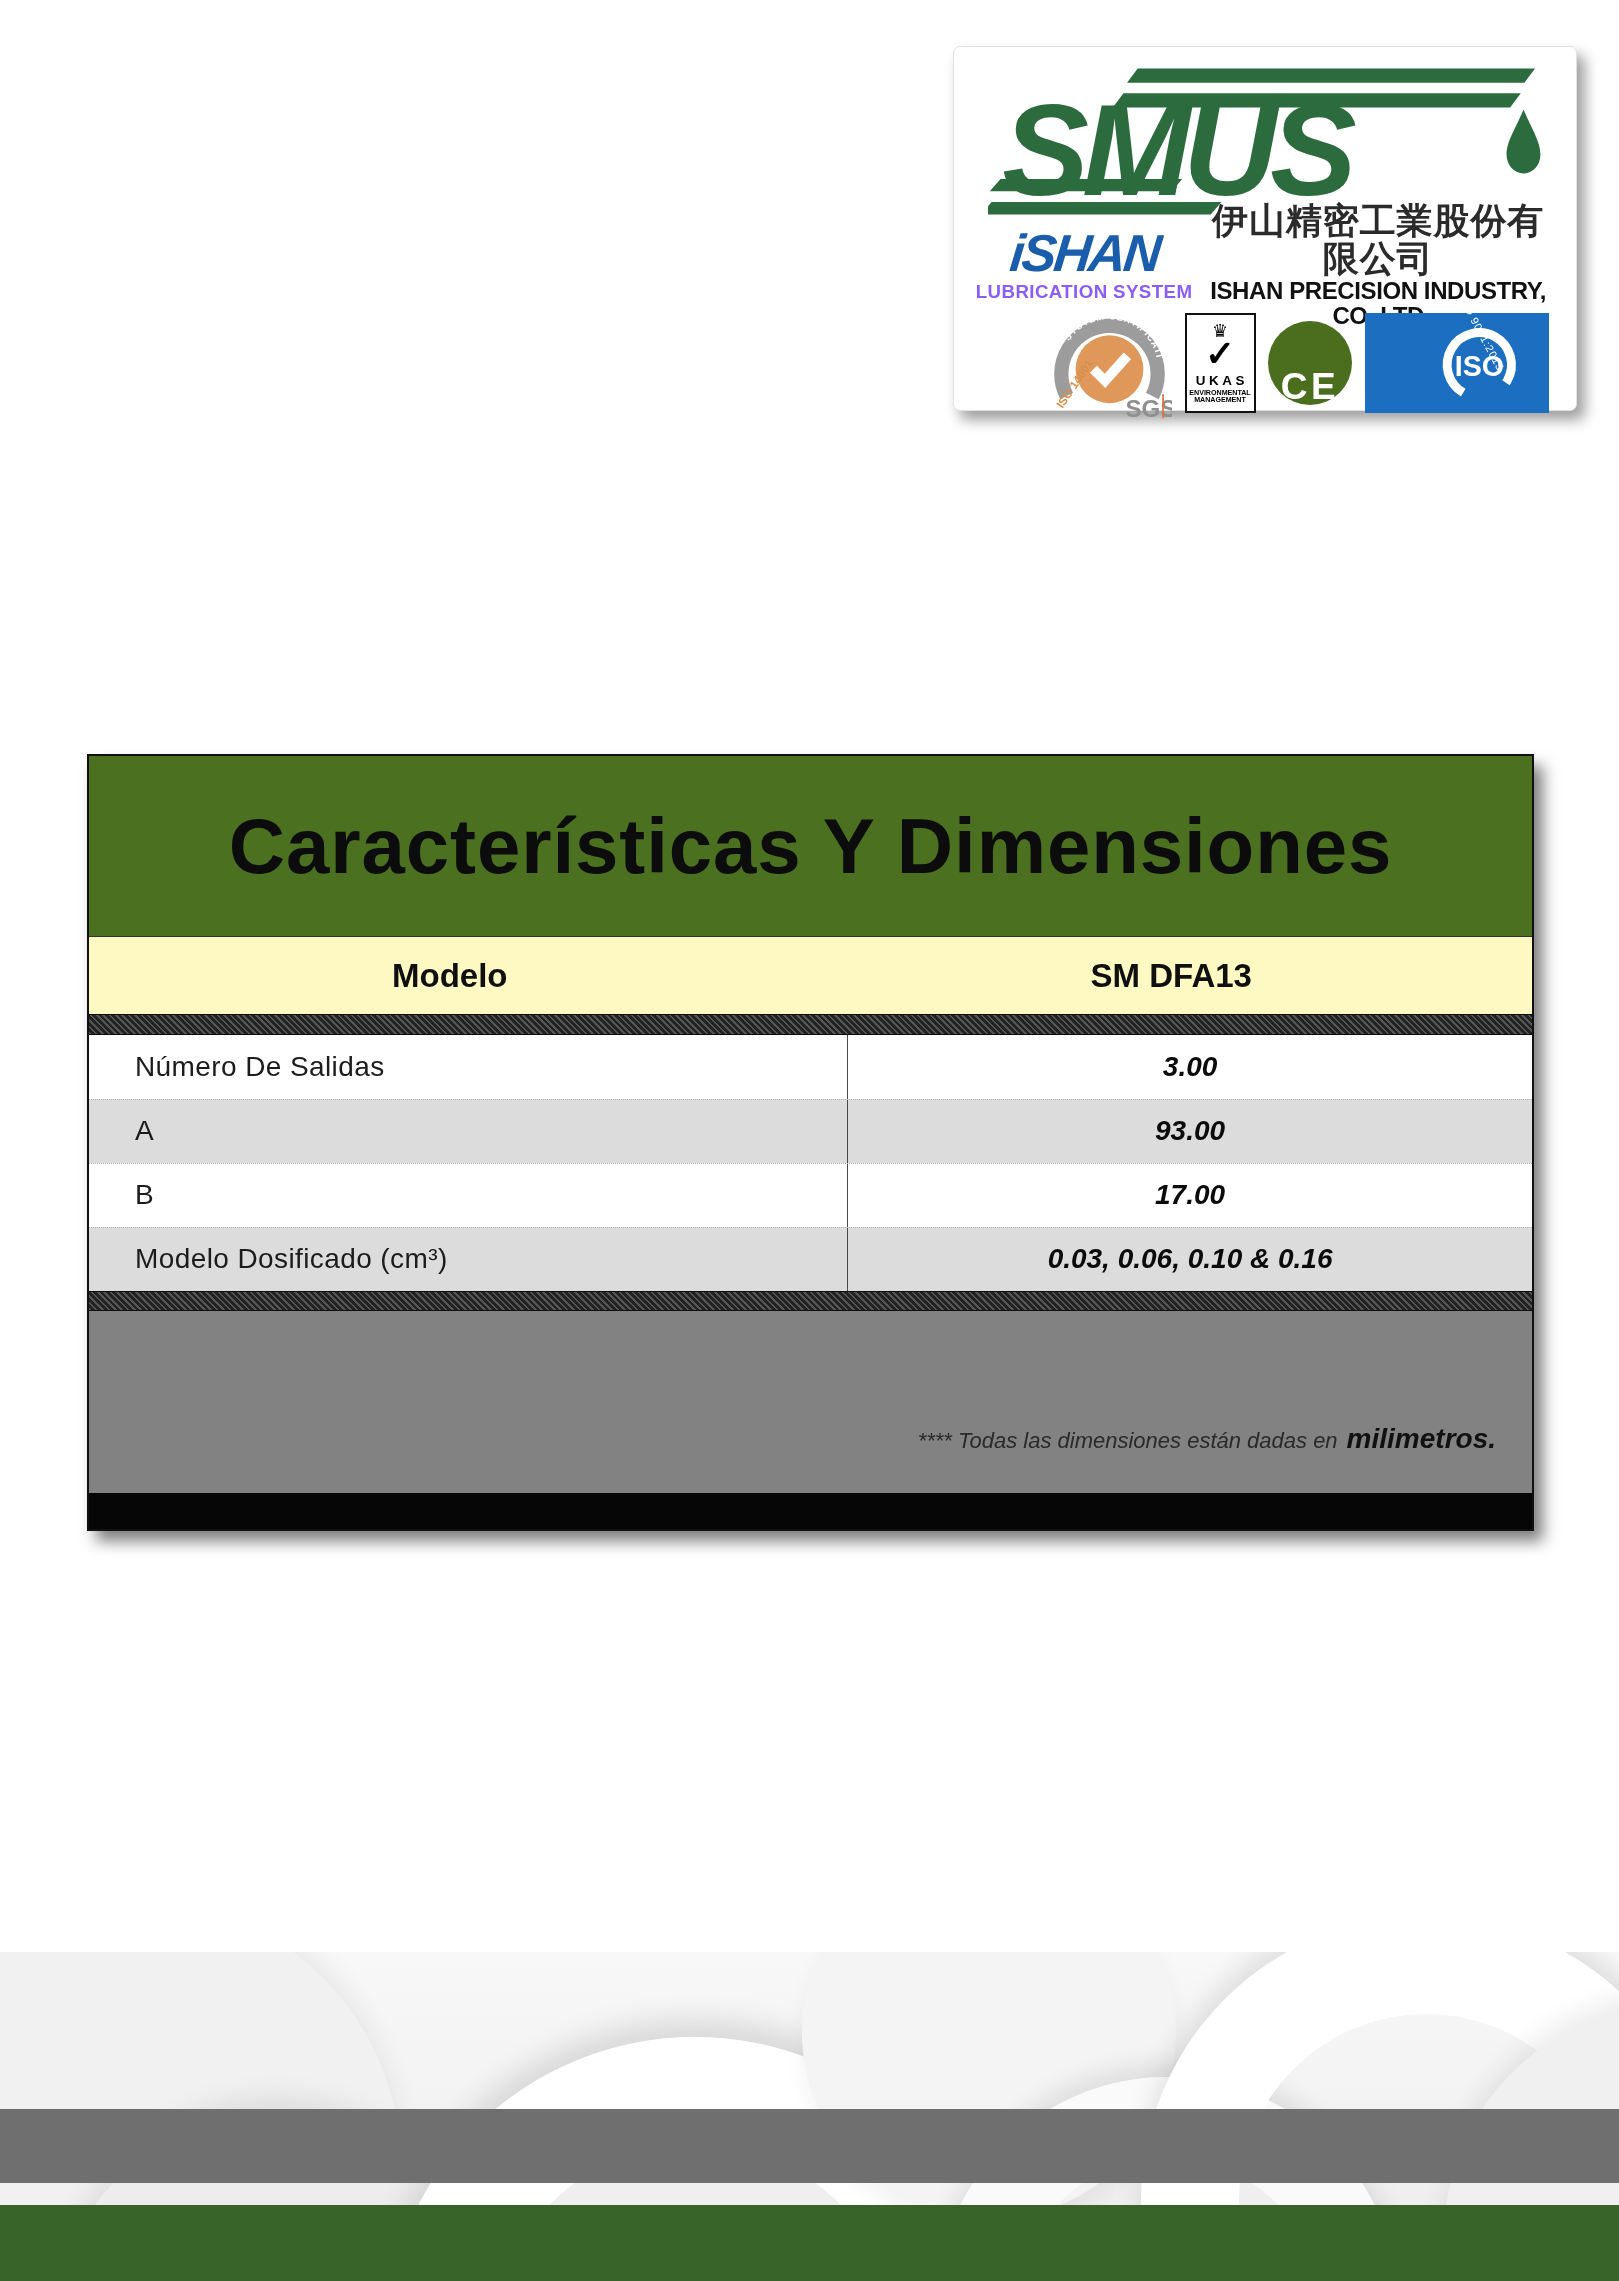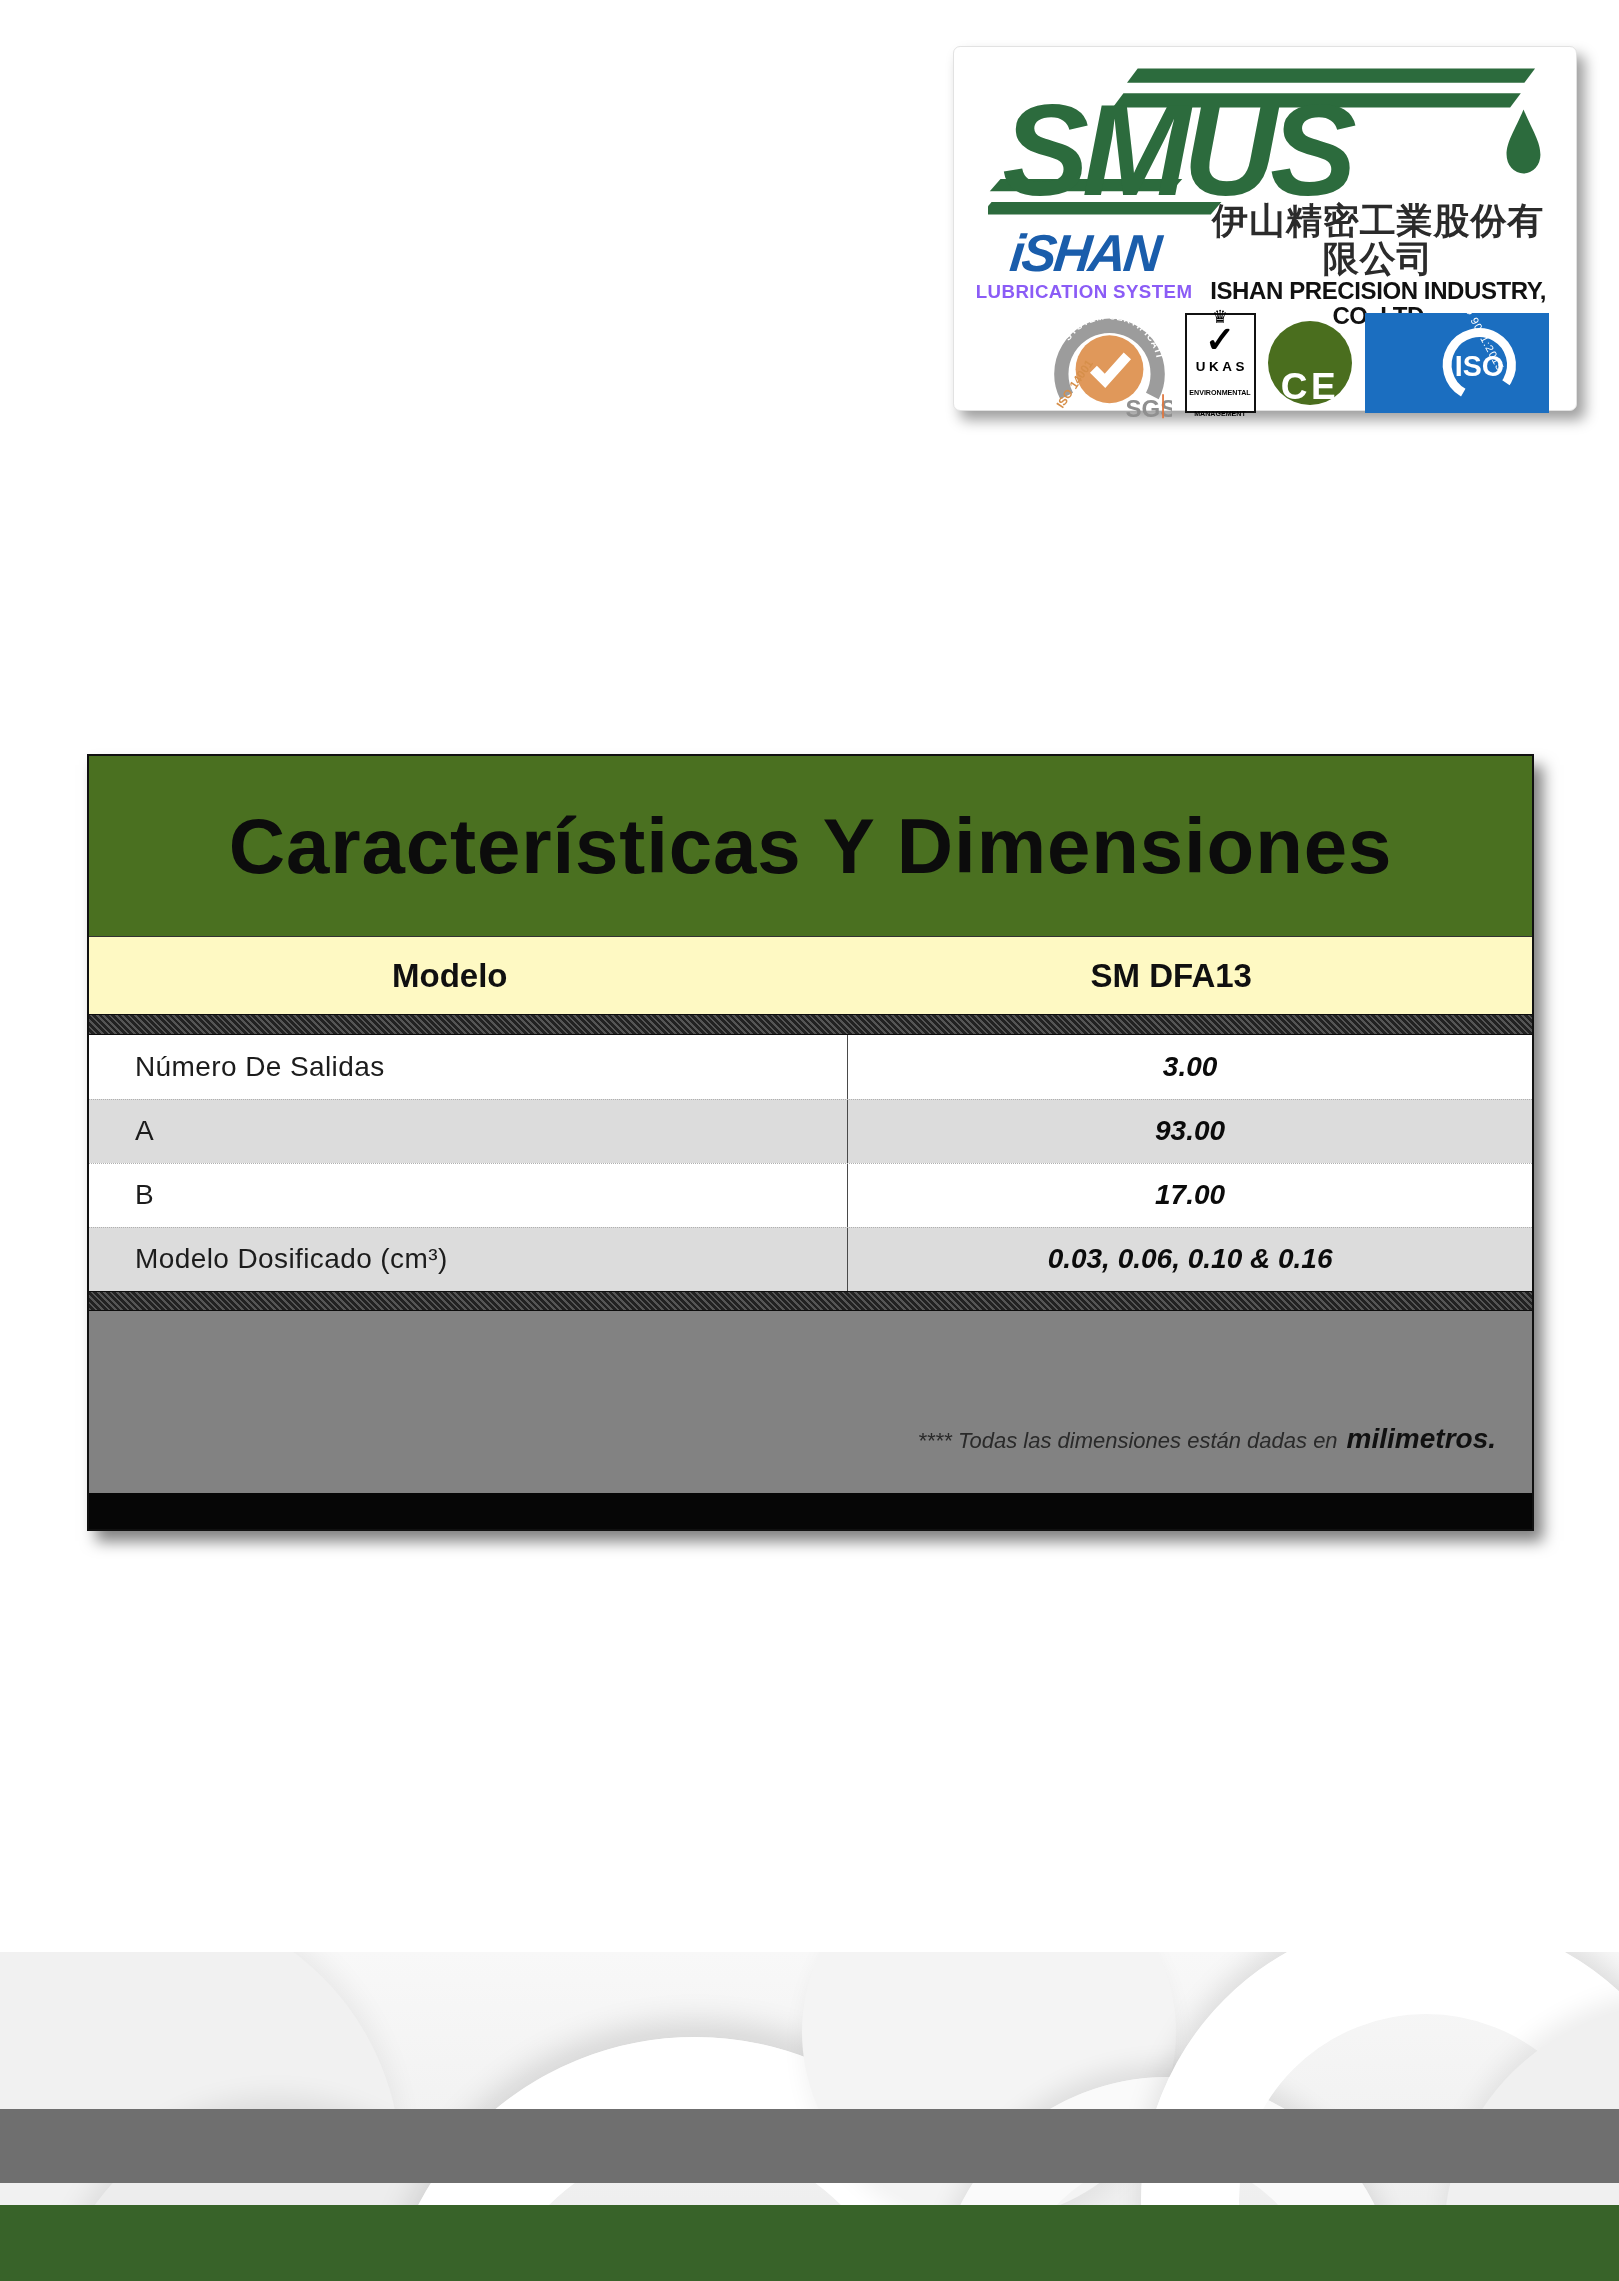--- a/index.html
+++ b/index.html
@@ -20,21 +20,21 @@
   .company-wrap { flex:1; text-align:center; line-height:1.05; }
   .company-zh { display:block; font-size:36px; font-weight:bold; color:#2b2b2b; letter-spacing:0.9px; }
   .company-en { display:block; font-size:24px; font-weight:bold; color:#111; letter-spacing:-0.4px; }
   .badges-row { position:absolute; left:93px; top:258px; display:flex; align-items:center; gap:12.5px; }
 
   .badge-ukas { width:71px; height:100px; border:2.7px solid #111; background:#fff;
     display:flex; flex-direction:column; align-items:center; justify-content:center; line-height:1; }
   .ukas-crown { font-size:18px; color:#000; }
   .ukas-check { font-size:36px; font-weight:bold; color:#000; margin-top:-3.6px; }
   .ukas-name { font-size:13.4px; font-weight:bold; letter-spacing:3.6px; color:#000; margin:1.8px 0 2.7px 3.6px; }
-  .ukas-sub { font-size:7.1px; font-weight:bold; color:#000; letter-spacing:0;margin-top:14px; }
+  .ukas-sub { font-size:7.1px; font-weight:bold; color:#000; letter-spacing:0; }
 
   .badge-ce { width:84px; height:84px; border-radius:50%; background:#4a6e1e;
     display:flex; align-items:center; justify-content:center; }
   .ce-label { color:#fff; font-size:37px; font-weight:bold; letter-spacing:3.6px;margin-top:47px; }
 
   .badge-iso { position:relative; width:184px; height:100px; background:#1b6ec0; overflow:hidden; }
   .iso-cert { position:absolute; right:25px; top:14.3px; color:#fff; font-size:10.7px;
     transform:rotate(62deg); transform-origin:center; letter-spacing:0.9px; white-space:nowrap; }
 
   

